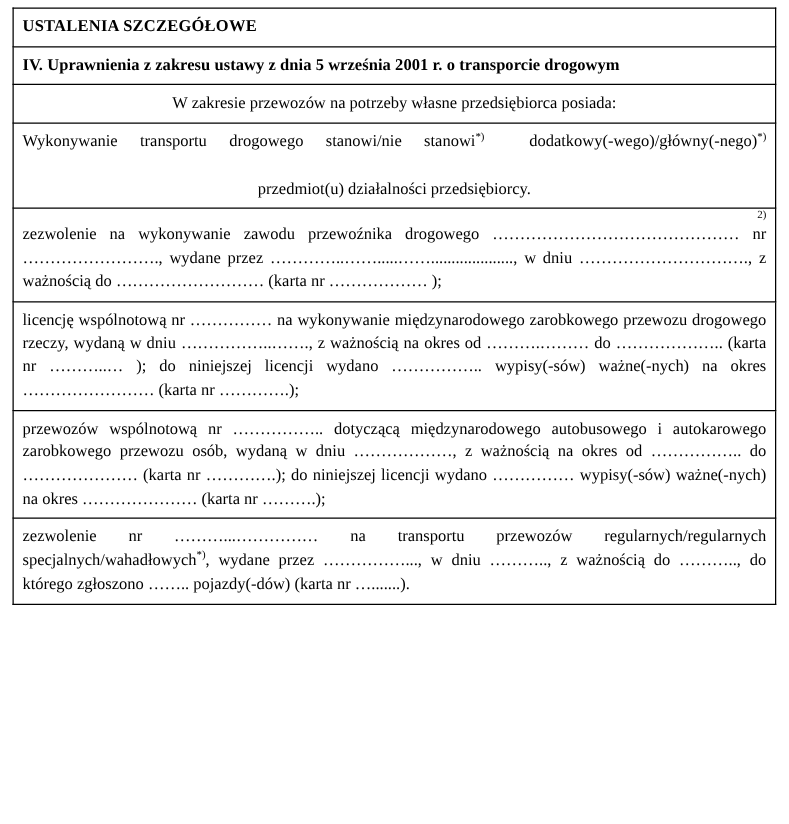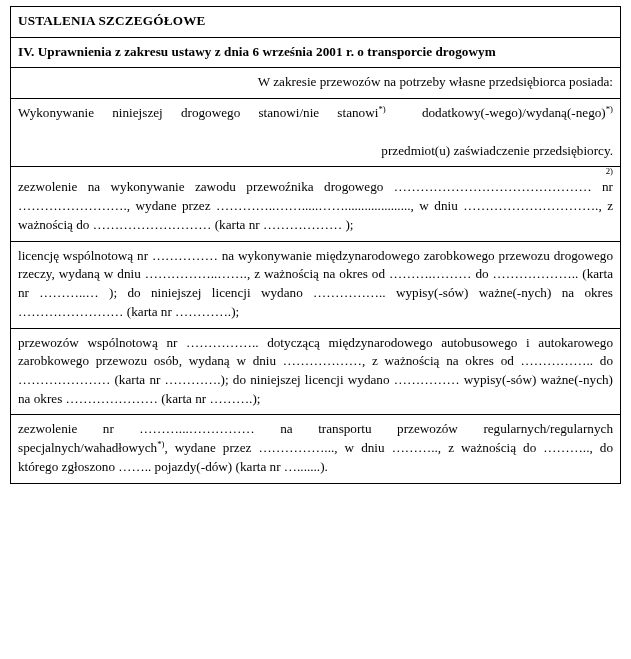--- a/index.html
+++ b/index.html
@@ -61,21 +61,21 @@
 
   
   td.plain-cell {
     text-align: left;
   }
 
   .para {
     margin: 0;
   }
   .para.nojust {
-    text-align: right;
+    text-align: center;
   }
 
   
   .para::after {
     content: "";
     display: inline-block;
     width: 100%;
   }
   .para.nostretch::after { content: none; }
 
@@ -101,35 +101,35 @@
 <div id="page">
 
   <table class="form-table">
     <tbody>
 
       <tr>
         <td class="title-cell">USTALENIA SZCZEGÓŁOWE</td>
       </tr>
 
       <tr>
-        <td class="section-cell">IV. Uprawnienia z zakresu ustawy z dnia 6 września 2001 r. o transporcie drogowym</td>
+        <td class="section-cell">IV. Uprawnienia z zakresu ustawy z dnia 5 września 2001 r. o transporcie drogowym</td>
       </tr>
 
       <tr>
         <td class="plain-cell">
           <p class="para nostretch nojust">W zakresie przewozów na potrzeby własne przedsiębiorca posiada:</p>
         </td>
       </tr>
 
 
 
       <tr>
         <td>
-          <p class="para"><span>Wykonywanie niniejszej drogowego stanowi/nie stanowi</span><sup class="mark">*)</sup>&nbsp; <span>dodatkowy(-wego)/wydaną(-nego)</span><sup class="mark">*)</sup></p>
-          <p class="para nostretch nojust">przedmiot(u) zaświadczenie przedsiębiorcy.</p>
+          <p class="para"><span>Wykonywanie transportu drogowego stanowi/nie stanowi</span><sup class="mark">*)</sup>&nbsp; <span>dodatkowy(-wego)/główny(-nego)</span><sup class="mark">*)</sup></p>
+          <p class="para nostretch nojust">przedmiot(u) działalności przedsiębiorcy.</p>
         </td>
       </tr>
 
 
       <tr>
         <td>
           <span class="sup-right">2)</span>
           <p class="para nostretch">zezwolenie na wykonywanie zawodu przewoźnika drogowego ……………………………………… nr ……………………., wydane przez …………..…….....……...................., w dniu …………………………., z ważnością do ……………………… (karta nr ……………… );</p>
         </td>
       </tr>

